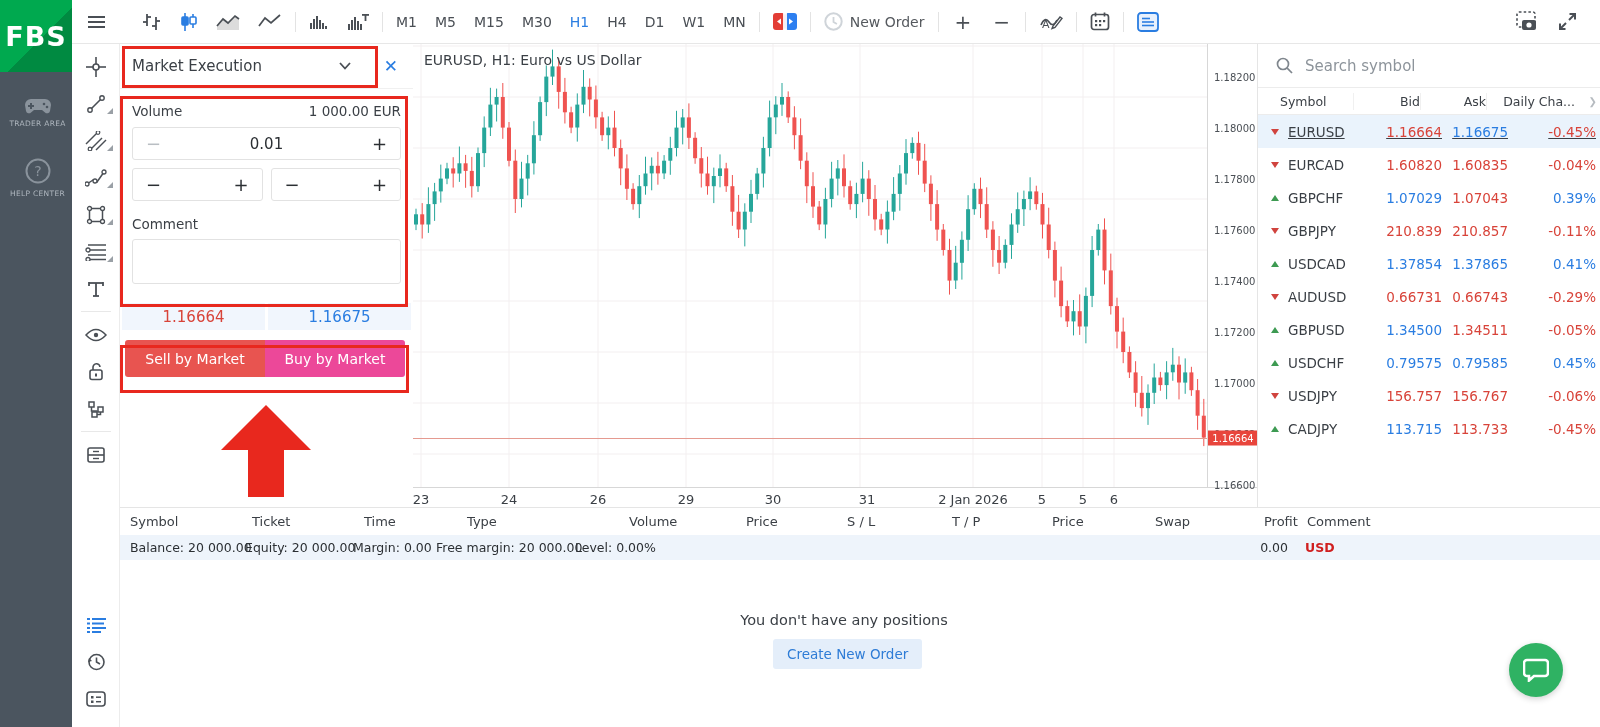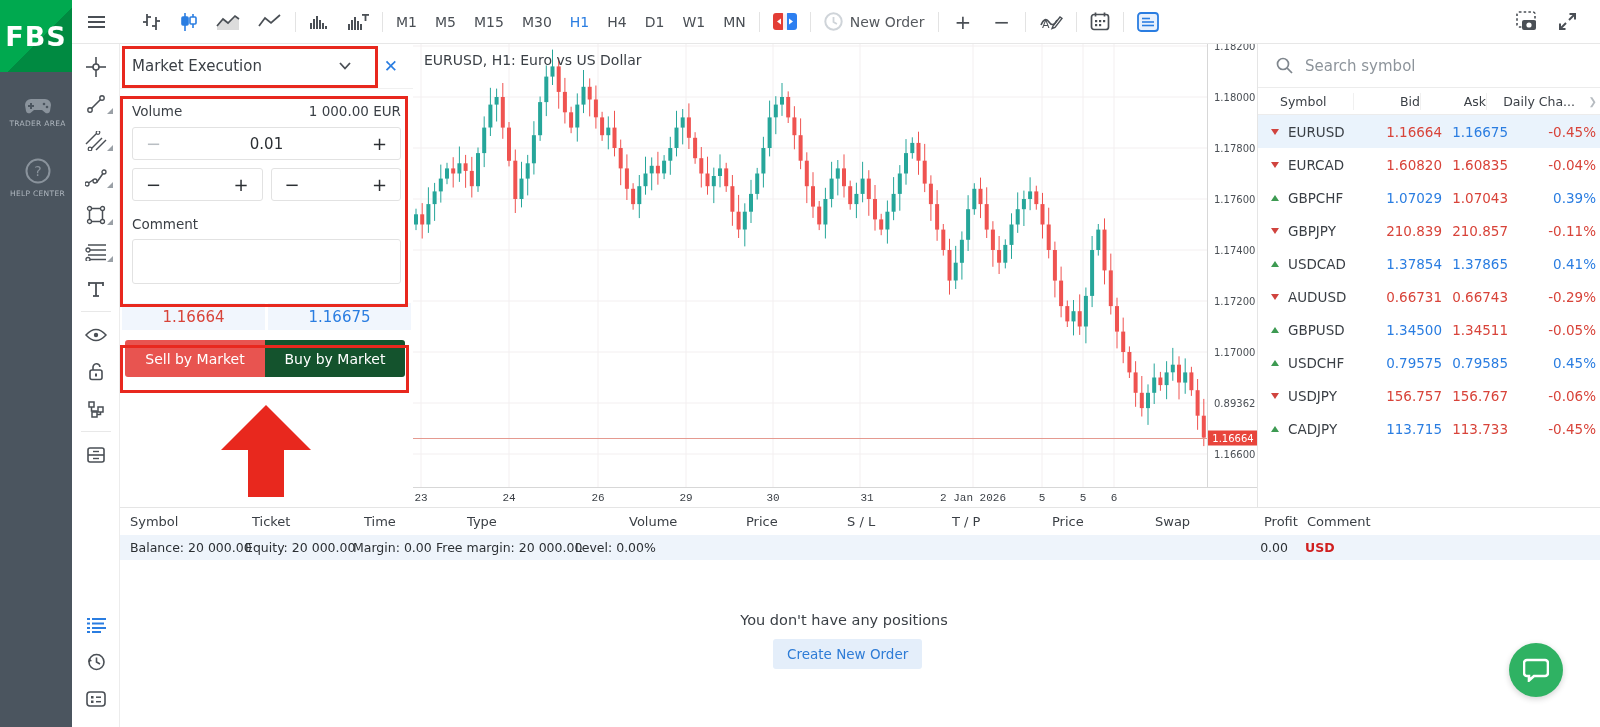--- a/index.html
+++ b/index.html
@@ -41,48 +41,48 @@
   .fld-label { font-size:13.5px; color:#3a3f45; }
   .row { position:relative; }
   .stepper { border:1px solid #e2e2e2; border-radius:3px; display:flex; align-items:center; justify-content:space-between; height:33px; padding:0 13px; font-size:16px; background:#fff; }
   .stepper .minus,.stepper .plus { cursor:pointer; font-size:18px; color:#2b2f33; }
   .stepper .minus.dim { color:#b9bec3; }
   .stepper .val { font-size:15px; color:#2b2f33; }
   #comment-box { border:1px solid #e2e2e2; border-radius:3px; height:45px; width:269px; resize:none; outline:none; font-family:inherit; font-size:13px; padding:4px 6px; }
   .price-cell { width:143px; height:27px; background:#f1f6fd; display:flex; align-items:center; justify-content:center; font-size:15px; }
   #sell-btn,#buy-btn { width:140px; height:37px; border:none; color:#fff; font-size:14px; font-family:inherit; cursor:pointer; }
   #sell-btn { background:#e85450; border-radius:3px 0 0 3px; }
-  #buy-btn { background:#14532d; border-radius:0 3px 3px 0; }
+  #buy-btn { background:#ec4899; border-radius:0 3px 3px 0; }
 
   
   .anno { border:3px solid #e8281e; z-index:40; pointer-events:none; }
   #arrow-shaft { left:248px; top:447px; width:36px; height:50px; background:#e8281e; z-index:40; }
   #arrow-head { left:221px; top:405px; width:0; height:0; border-left:45px solid transparent; border-right:45px solid transparent; border-bottom:45px solid #e8281e; z-index:40; }
 
   
   #chart-sec { left:413px; top:44px; width:844px; height:463px; background:#fff; z-index:5; }
   #chart-title { position:absolute; left:11px; top:8px; font-size:14px; color:#3a3f45; }
   #plot { position:absolute; left:0; top:0; width:794px; height:443px; overflow:hidden; }
   #axis-line { position:absolute; left:0; top:443px; width:844px; height:1px; background:#d7d7d7; }
-  .x-lbl { position:absolute; top:448px; font-size:11px; color:#3a3f45; transform:translateX(-50%); white-space:nowrap;font-family:Liberation Mono, monospace; }
+  .x-lbl { position:absolute; top:448px; font-size:13px; color:#3a3f45; transform:translateX(-50%); white-space:nowrap; }
   #price-scale { position:absolute; left:794px; top:0; width:50px; height:443px; border-left:1px solid #d7d7d7; }
-  .y-lbl { position:absolute; left:6px; font-size:10px; color:#4a4f55; transform:translateY(-50%); }
+  .y-lbl { position:absolute; left:6px; font-size:10px; color:#4a4f55; transform:translateY(-50%);margin-top:31px; }
   #price-badge { position:absolute; left:0px; width:50px; height:15px; background:#e8453c; color:#fff; font-size:10px; display:flex; align-items:center; justify-content:center; transform:translateY(-50%); }
   #cur-price-line { position:absolute; left:0; width:794px; height:1px; background:#e59a90; }
 
   
   #mwatch { left:1257px; top:44px; width:343px; height:463px; background:#fff; border-left:1px solid #e5e5e5; z-index:10; }
   #search-row { height:44px; border-bottom:1px solid #ececec; display:flex; align-items:center; padding-left:18px; }
   #search-input { border:none; outline:none; font-family:inherit; font-size:15px; color:#3a3f45; margin-left:12px; width:250px; }
   #search-input::placeholder { color:#8d949b; }
   #mw-head { height:27px; display:flex; align-items:center; border-bottom:1px solid #ececec; font-size:12.5px; color:#3a3f45; position:relative; }
   .mw-hc { border-left:1px solid #f0f0f0; height:17px; display:flex; align-items:center; }
   #mw-chevron { position:absolute; right:3px; color:#b6bbc0; font-size:10px; }
   .mw-row { height:33px; display:flex; align-items:center; font-size:13.5px; cursor:pointer; }
-  .mw-row.sel { background:#eaf3fc; }
+  .mw-row.sel { background:#eaf3fc;text-decoration:underline; }
   .tri { width:0; height:0; margin-left:13px; }
   .tri.d { border-left:4.5px solid transparent; border-right:4.5px solid transparent; border-top:6px solid #d0433e; }
   .tri.u { border-left:4.5px solid transparent; border-right:4.5px solid transparent; border-bottom:6px solid #3d9a52; }
   .c-sym { width:88px; margin-left:9px; color:#3a3f45; }
   .c-bid,.c-ask { width:66px; text-align:right; }
   .c-chg { width:88px; text-align:right; }
   .red { color:#d84339; } .blue { color:#2a7de1; }
 
   
   #positions { left:72px; top:507px; width:1528px; height:220px; background:#fff; z-index:8; }

